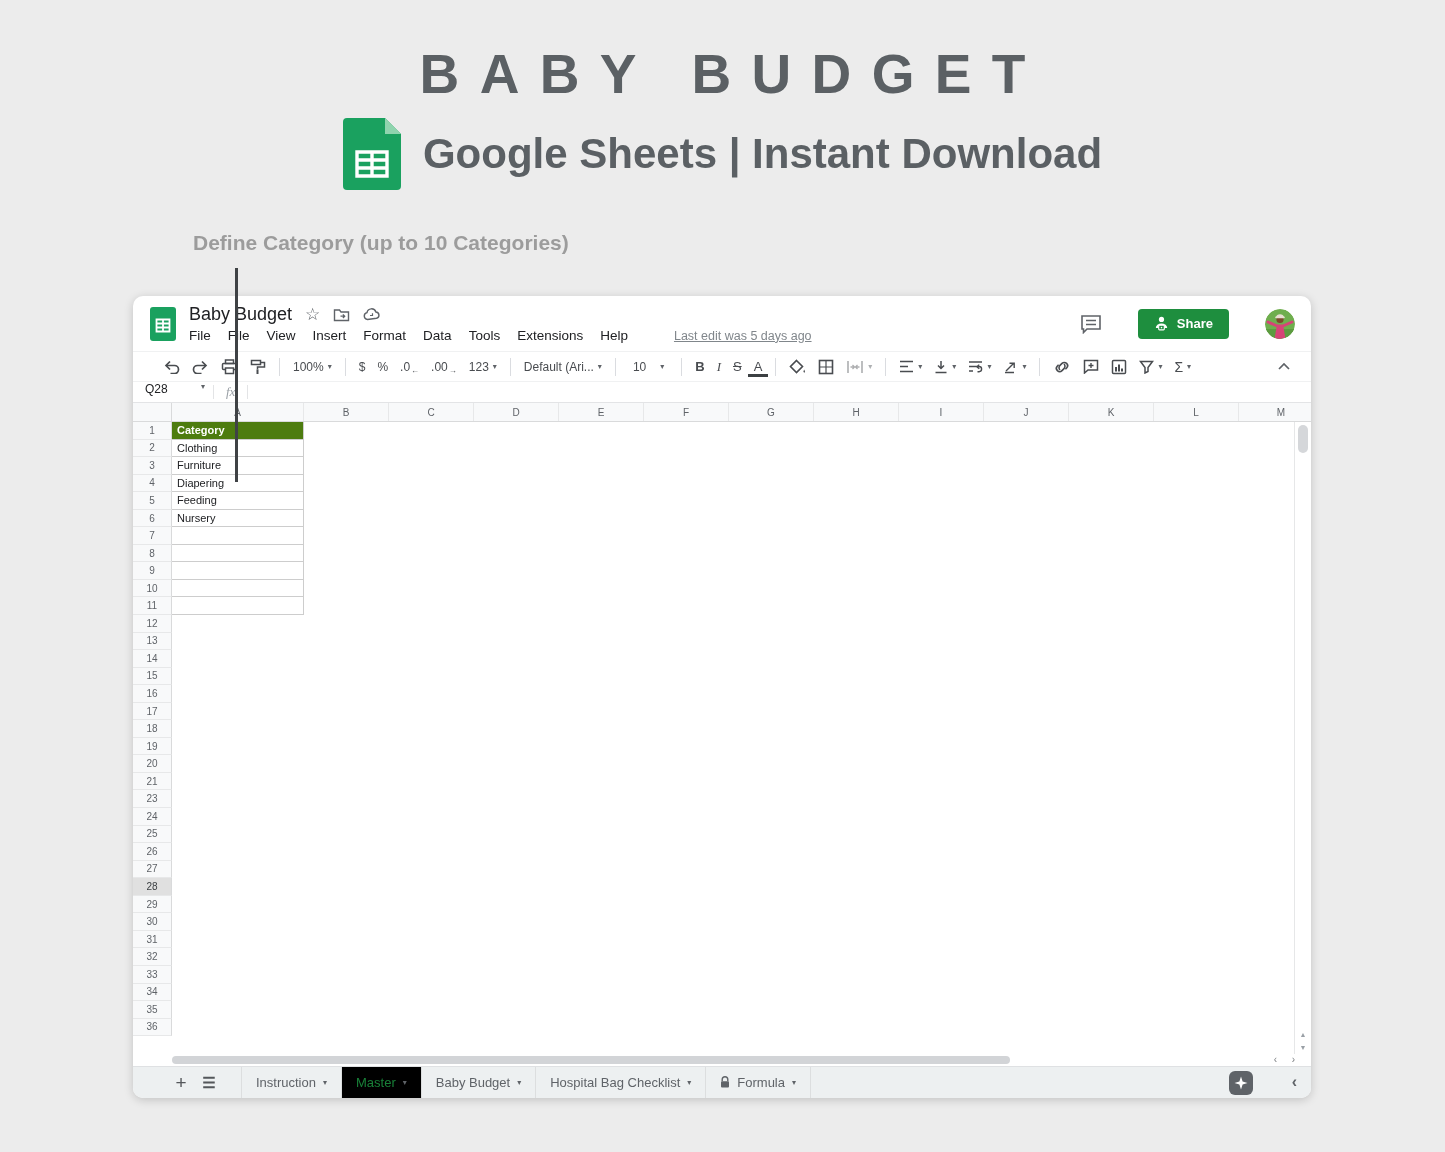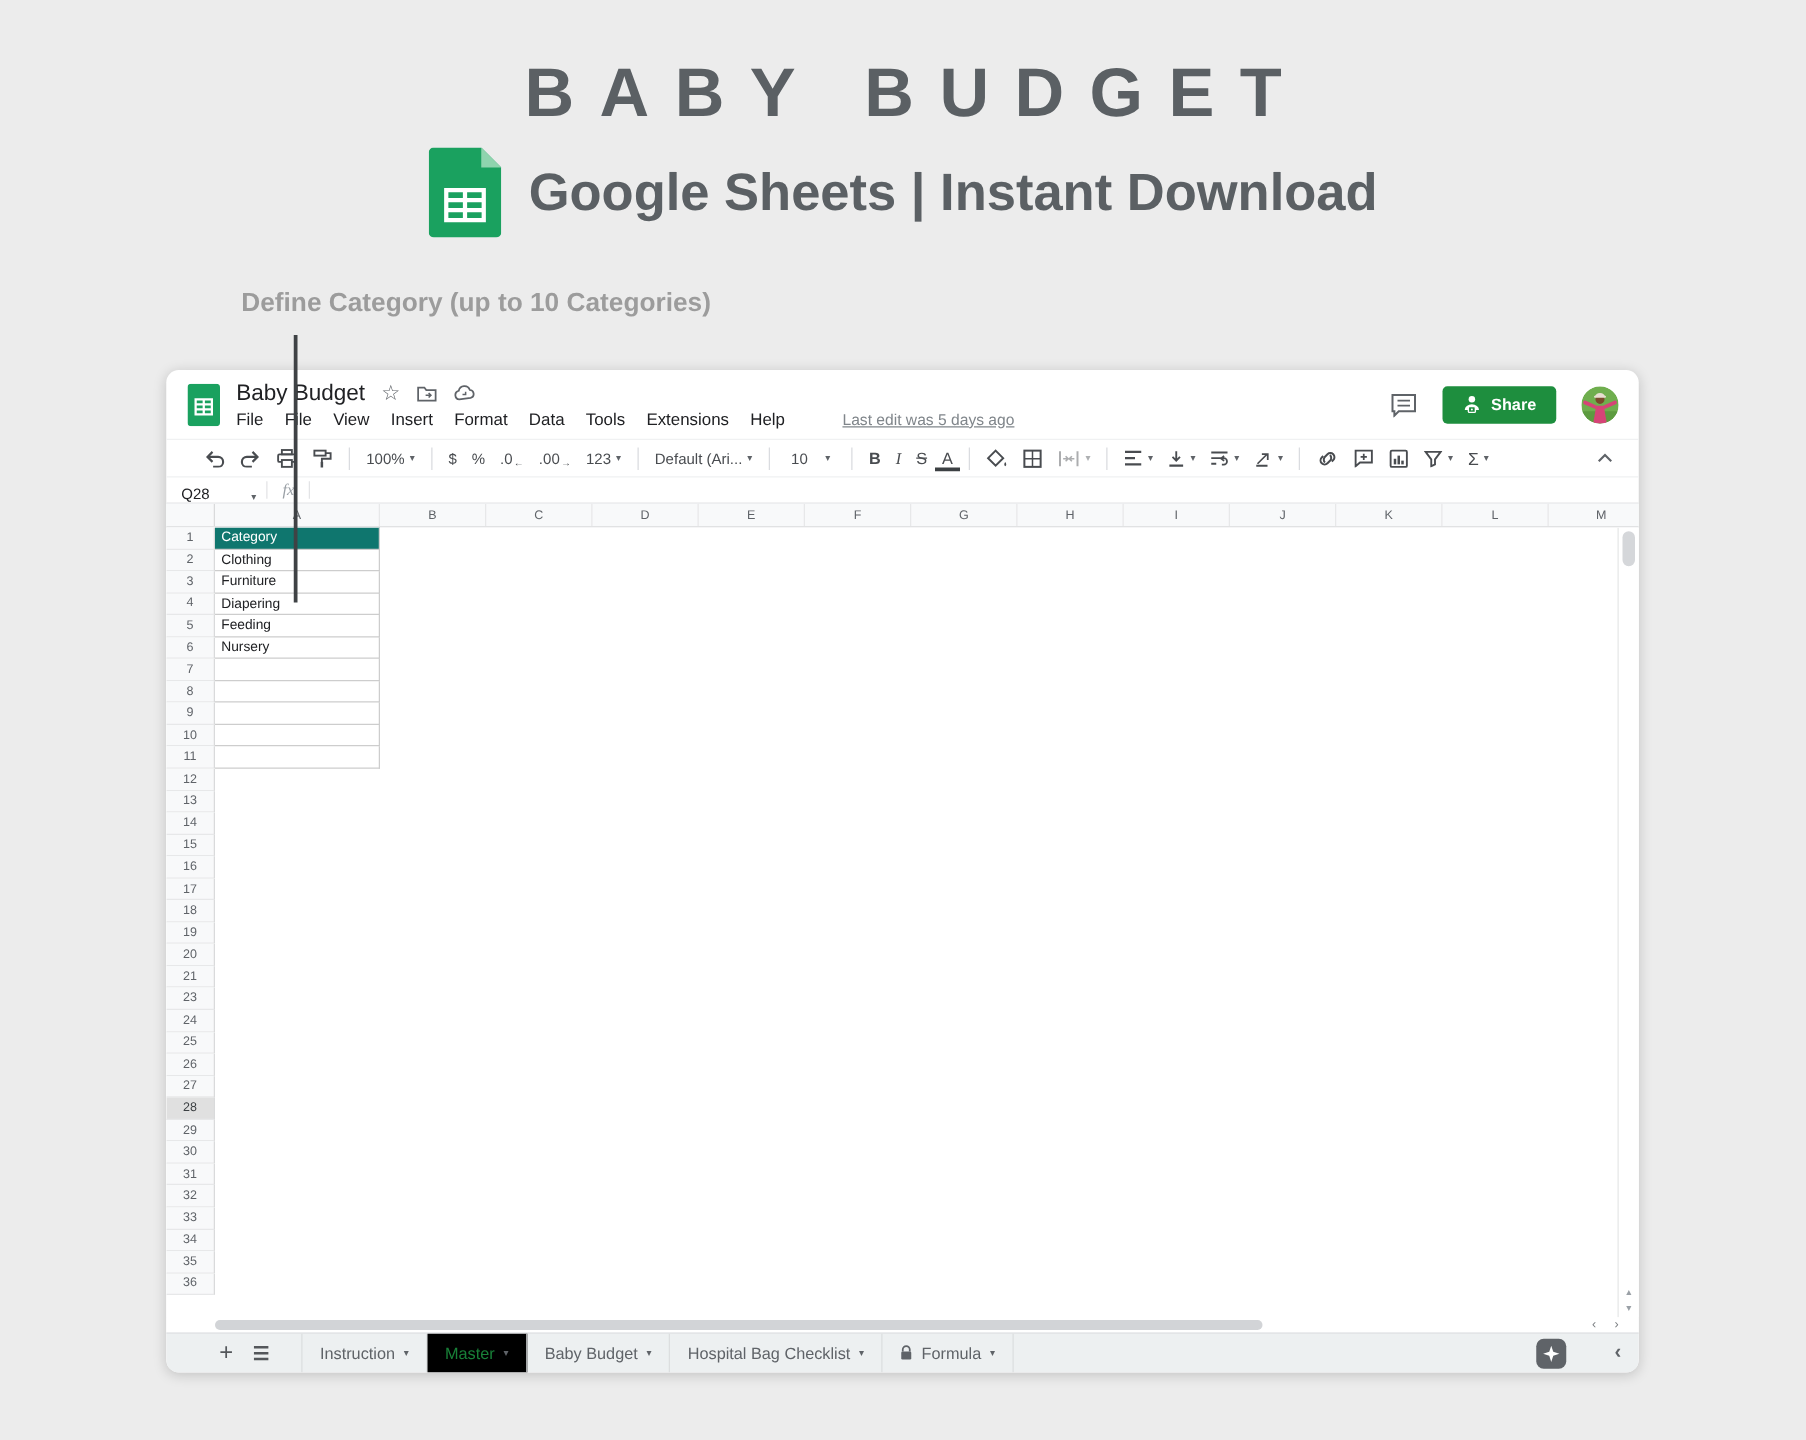--- a/index.html
+++ b/index.html
@@ -42,21 +42,21 @@
   }
   .applogo { margin-right: 13px; display: flex; }
   .headmain { display: flex; flex-direction: column; justify-content: center; }
   .titlerow { display: flex; align-items: center; gap: 13px; }
   .doctitle { font-size: 18px; color: #202124; }
   .hicon { color: #5f6368; font-size: 15px; display: flex; align-items: center; line-height: 1; }
   .menurow { display: flex; align-items: center; margin-top: 3px; }
   .menuitems { display: flex; gap: 17px; font-size: 13.5px; color: #202124; }
   .menuitems span { cursor: default; }
   .lastedit { margin-left: 22px; font-size: 12.5px; color: #80868b; text-decoration: underline; padding-left: 24px; }
-  .headright { margin-left: auto; display: flex; align-items: center; gap: 20px; }
+  .headright { margin-left: auto; display: flex; align-items: center; gap: 36px; }
   .sharebtn {
     display: flex; align-items: center; gap: 8px; background: #1e8e3e; color: #fff;
     height: 30px; padding: 0 16px; border-radius: 4px; font-size: 13px; font-weight: bold;
   }
   .avatar { width: 30px; height: 30px; border-radius: 50%; overflow: hidden; display: flex; }
   
   .toolbar {
     height: 30px; display: flex; align-items: center; padding: 0 14px 0 24px;
     color: #494c50; flex: none; border-bottom: 1px solid #f0f1f2;
   }
@@ -66,41 +66,41 @@
   .sep { width: 1px; height: 18px; background: #dadce0; margin: 0 7px; flex: none; }
   .bold { font-weight: bold; }
   .italic { font-style: italic; font-family: "Liberation Serif", serif; }
   .strike { text-decoration: line-through; }
   .tcolor { border-bottom: 3px solid #3c4043; height: 18px; margin-top: 3px; }
   .subarr { font-size: 8px; margin-left: 1px; color: #494c50; align-self: flex-end; padding-bottom: 4px; }
   .dim svg { opacity: 0.45; }
   .collapsebtn { margin-left: auto; }
   
   .fbar { height: 21px; display: flex; align-items: center; border-bottom: 1px solid #e3e4e6; font-size: 12px; flex: none; }
-  .namebox { width: 80px; padding: 0 8px 0 12px; display: flex; align-items: flex-end; justify-content: space-between; height: 100%; }
+  .namebox { width: 80px; padding: 0 8px 0 12px; display: flex; align-items: flex-start; justify-content: space-between; height: 100%; }
   .fsep { width: 1px; height: 14px; background: #e3e4e6; }
   .fx { font-family: "Liberation Serif", serif; font-style: italic; color: #9aa0a6; padding: 0 12px; font-size: 13px; }
   .finput { flex: 1; height: 100%; }
   
   .colhead { height: 19px; display: flex; background: #f8f9fa; border-bottom: 1px solid #d9dadb; font-size: 10px; color: #5f6368; flex: none; overflow: hidden; }
   .corner { width: 39px; flex: none; border-right: 1px solid #d9dadb; background: #f8f9fa; }
   .chcell { width: 85px; flex: none; display: flex; align-items: center; justify-content: center; border-right: 1px solid #e7e8e9; }
   .chcell.cola { width: 132px; }
   .rows { position: relative; height: 632px; background: #fff; overflow: hidden; flex: none; }
   .grow { display: flex; height: 17.55px; }
   .rh {
     width: 39px; flex: none; background: #f8f9fa; border-right: 1px solid #d9dadb; border-bottom: 1px solid #e7e8e9;
     font-size: 10px; color: #5f6368; display: flex; align-items: center; justify-content: center;
   }
   .rh.sel { background: #e0e0e0; color: #3c4043; }
   .ca {
     width: 132px; flex: none; font-size: 11px; color: #202124; padding: 0 5px;
     display: flex; align-items: center; border-right: 1px solid #cdcdcd; border-bottom: 1px solid #cdcdcd;
   }
-  .ca.hdr { background: #0f766e; color: #fff; font-weight: normal; }
+  .ca.hdr { background: #4d7c0f; color: #fff; font-weight: bold; }
   .vscroll { position: absolute; top: 0; right: 0; height: 100%; width: 17px; background: #ffffff; border-left: 1px solid #e6e7e8; }
   .vthumb { position: absolute; top: 3px; left: 3px; width: 10px; height: 28px; background: #d5d7da; border-radius: 5px; }
   .varrow { position: absolute; left: 0; width: 16px; height: 12px; display: flex; align-items: center; justify-content: center; font-size: 7px; color: #9aa0a6; }
   .varrow.up { bottom: 14px; }
   .varrow.down { bottom: 1px; }
   .hscroll { height: 12px; position: relative; background: #fff; flex: none; }
   .hthumb { position: absolute; left: 39px; top: 2px; width: 838px; height: 8px; background: #d2d4d7; border-radius: 4px; }
   .harrow { position: absolute; top: 0; font-size: 10px; color: #7d8084; line-height: 12px; }
   .harrow.left { right: 34px; }
   .harrow.right { right: 16px; }

